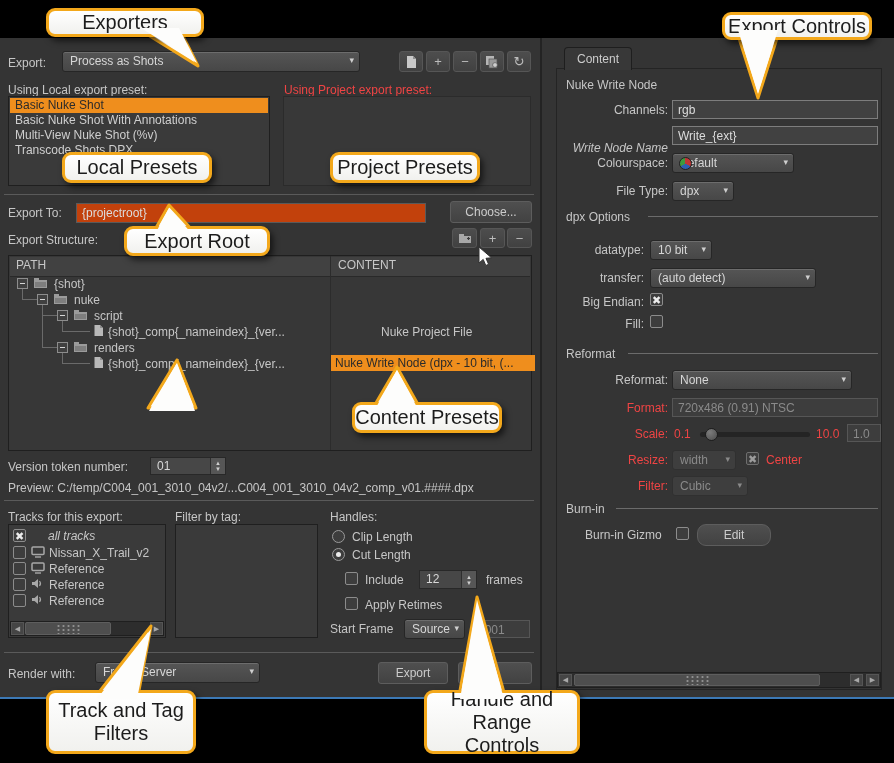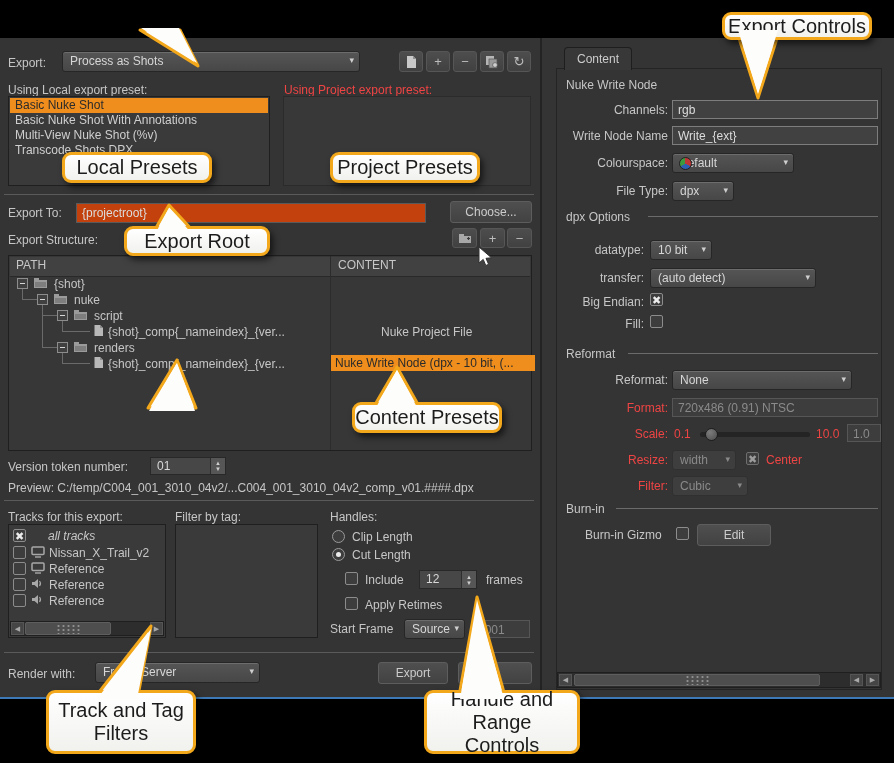--- a/index.html
+++ b/index.html
@@ -313,21 +313,21 @@
   <div class="blueline"></div>
 
   <div class="frame" style="left:556px;top:68px;width:326px;height:622px;"></div>
   <div class="tab" style="left:564px;top:47px;width:66px;height:22px;">Content</div>
 
   <div class="lbl" style="left:566px;top:78px;">Nuke Write Node</div>
 
   <div class="lbl rlbl" style="left:560px;top:103px;width:108px;">Channels:</div>
   <div class="fld" style="left:672px;top:100px;width:206px;height:19px;">rgb</div>
 
-  <div class="lbl rlbl" style="left:560px;top:129px;width:108px;">Write Node Name</div>
+  <div class="lbl rlbl" style="left:560px;top:141px;width:108px;font-style:italic;">Write Node Name</div>
   <div class="fld" style="left:672px;top:126px;width:206px;height:19px;">Write_{ext}</div>
 
   <div class="lbl rlbl" style="left:560px;top:156px;width:108px;">Colourspace:</div>
   <div class="dd" style="left:672px;top:153px;width:122px;height:20px;padding-left:8px;">
     <span class="wheel" style="left:6px;top:3px;"></span>
     <span>default</span>
     <span class="arr">▾</span>
   </div>
 
   <div class="lbl rlbl" style="left:560px;top:184px;width:108px;">File Type:</div>
@@ -388,21 +388,21 @@
   <div class="dd disabled" style="left:672px;top:476px;width:76px;height:20px;">
     <span>Cubic</span>
     <span class="arr">▾</span>
   </div>
 
   <div class="lbl" style="left:566px;top:502px;">Burn-in</div>
   <div class="grpline" style="left:616px;top:508px;width:262px;"></div>
 
   <div class="lbl" style="left:585px;top:528px;">Burn-in Gizmo</div>
   <div class="cb" style="left:676px;top:527px;"></div>
-  <div class="btn" style="left:697px;top:524px;width:74px;height:22px;">Edit</div>
+  <div class="btn" style="left:697px;top:524px;width:74px;height:22px;border-radius:9px;">Edit</div>
 
   <div class="sbtrack" style="left:557px;top:672px;width:324px;height:16px;">
     <div class="sbarr" style="left:1px;top:1px;height:12px;">
         <span>◀</span>
       </div>
     <div class="sbthumb" style="left:16px;top:1px;width:246px;height:12px;">
         <div class="grip"></div>
       </div>
     <div class="sbarr" style="right:17px;top:1px;height:12px;">
         <span>◀</span>
@@ -417,20 +417,21 @@
       <polygon points="140,30 180,30 198,66"></polygon>
       <polygon points="737,32 779,32 758,98"></polygon>
       <polygon points="153,233 195,233 169,205"></polygon>
       <polygon points="148,408 196,408 177,360"></polygon>
       <polygon points="373,408 420,408 397,367"></polygon>
       <polygon points="96,696 138,696 151,626"></polygon>
       <polygon points="459,696 505,696 477,597"></polygon>
     </g>
   </svg>
 
+  <div class="callout" style="left:46px;top:8px;width:158px;height:29px;">Exporters</div>
   <div class="callout" style="left:722px;top:12px;width:150px;height:28px;">Export Controls</div>
   <div class="callout" style="left:62px;top:152px;width:150px;height:31px;">Local Presets</div>
   <div class="callout" style="left:330px;top:152px;width:150px;height:31px;">Project Presets</div>
   <div class="callout" style="left:124px;top:226px;width:146px;height:30px;">Export Root</div>
   <div class="callout" style="left:352px;top:402px;width:150px;height:31px;">Content Presets</div>
   <div class="callout" style="left:46px;top:690px;width:150px;height:64px;padding:0 8px;">Track and Tag Filters</div>
   <div class="callout" style="left:424px;top:690px;width:156px;height:64px;padding:0 8px;">Handle and Range Controls</div>
 
   <svg class="overlay z52" width="894" height="763">
     <g fill="#fdfdfc">

